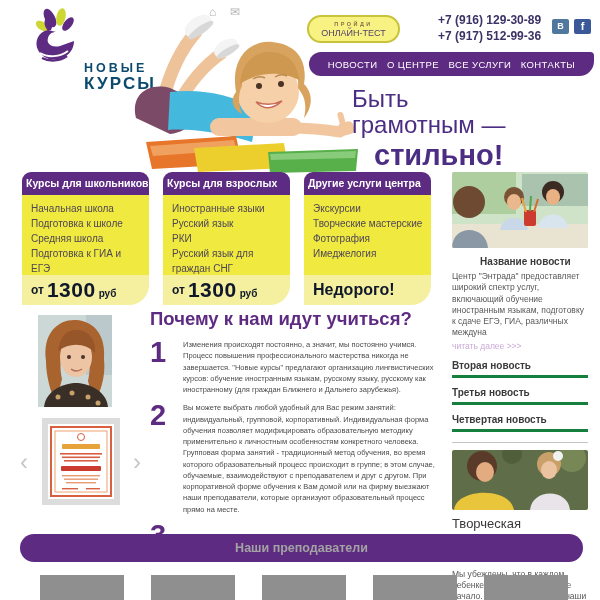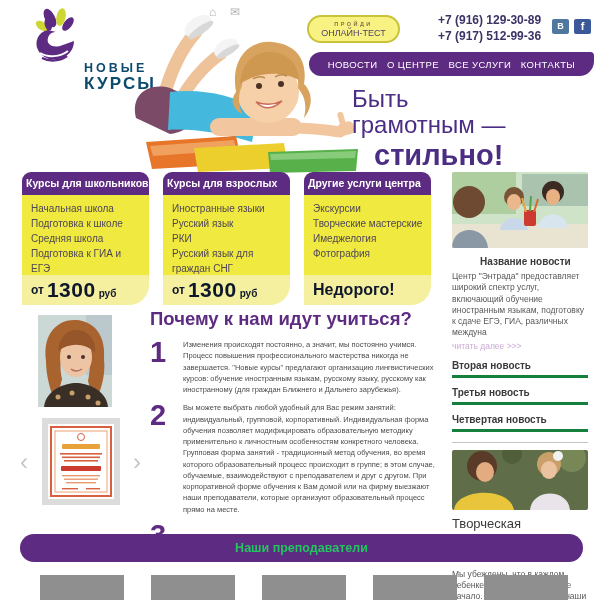--- a/index.html
+++ b/index.html
@@ -78,21 +78,21 @@
   
   .woman-photo { position:absolute; left:38px; top:315px; width:74px; height:92px; overflow:hidden; }
   .cert-frame { position:absolute; left:42px; top:418px; width:78px; height:87px; background:#dcdcdc;
     display:flex; align-items:center; justify-content:center; cursor:pointer; }
   .carousel-arrow { position:absolute; font-size:24px; color:#c6c6c6; cursor:pointer; line-height:1; }
   .arrow-prev { left:20px; top:450px; }
   .arrow-next { left:133px; top:450px; }
 
   
   .teachers-banner { position:absolute; left:20px; top:534px; width:563px; height:28px;
-    background:#5e2b82; border-radius:14px; color:#22c55e; font-size:12.5px; font-weight:bold;
+    background:#5e2b82; border-radius:14px; color:#a3a3a3; font-size:12.5px; font-weight:bold;
     text-align:center; line-height:28px; }
   .teacher-ph { position:absolute; top:575px; width:84px; height:40px; background:#8f8f8f; cursor:pointer; }
   .tp-0 { left:40px; } .tp-1 { left:151px; } .tp-2 { left:262px; } .tp-3 { left:373px; } .tp-4 { left:484px; }
 </style>
 </head>
 <body>
 
 <div class="page">
 
   <div class="logo">
@@ -203,22 +203,22 @@
       <span class="price-value">1300</span>
       <span class="price-suffix">руб</span>
     </div>
   </div>
 
   <div class="course-box cb-2">
     <div class="box-header">Другие услуги центра</div>
     <div class="box-body">
       <div>Экскурсии</div>
       <div>Творческие мастерские</div>
+      <div>Фотография</div>
       <div>Имеджелогия</div>
-      <div>Фотография</div>
     </div>
     <div class="box-footer">
       <span class="price-highlight">Недорого!</span>
     </div>
   </div>
 
   <div class="sidebar">
     <div class="side-photo">
       <svg viewBox="0 0 136 76" width="136" height="76">
         <rect width="136" height="76" fill="#cfe3c8"></rect>

